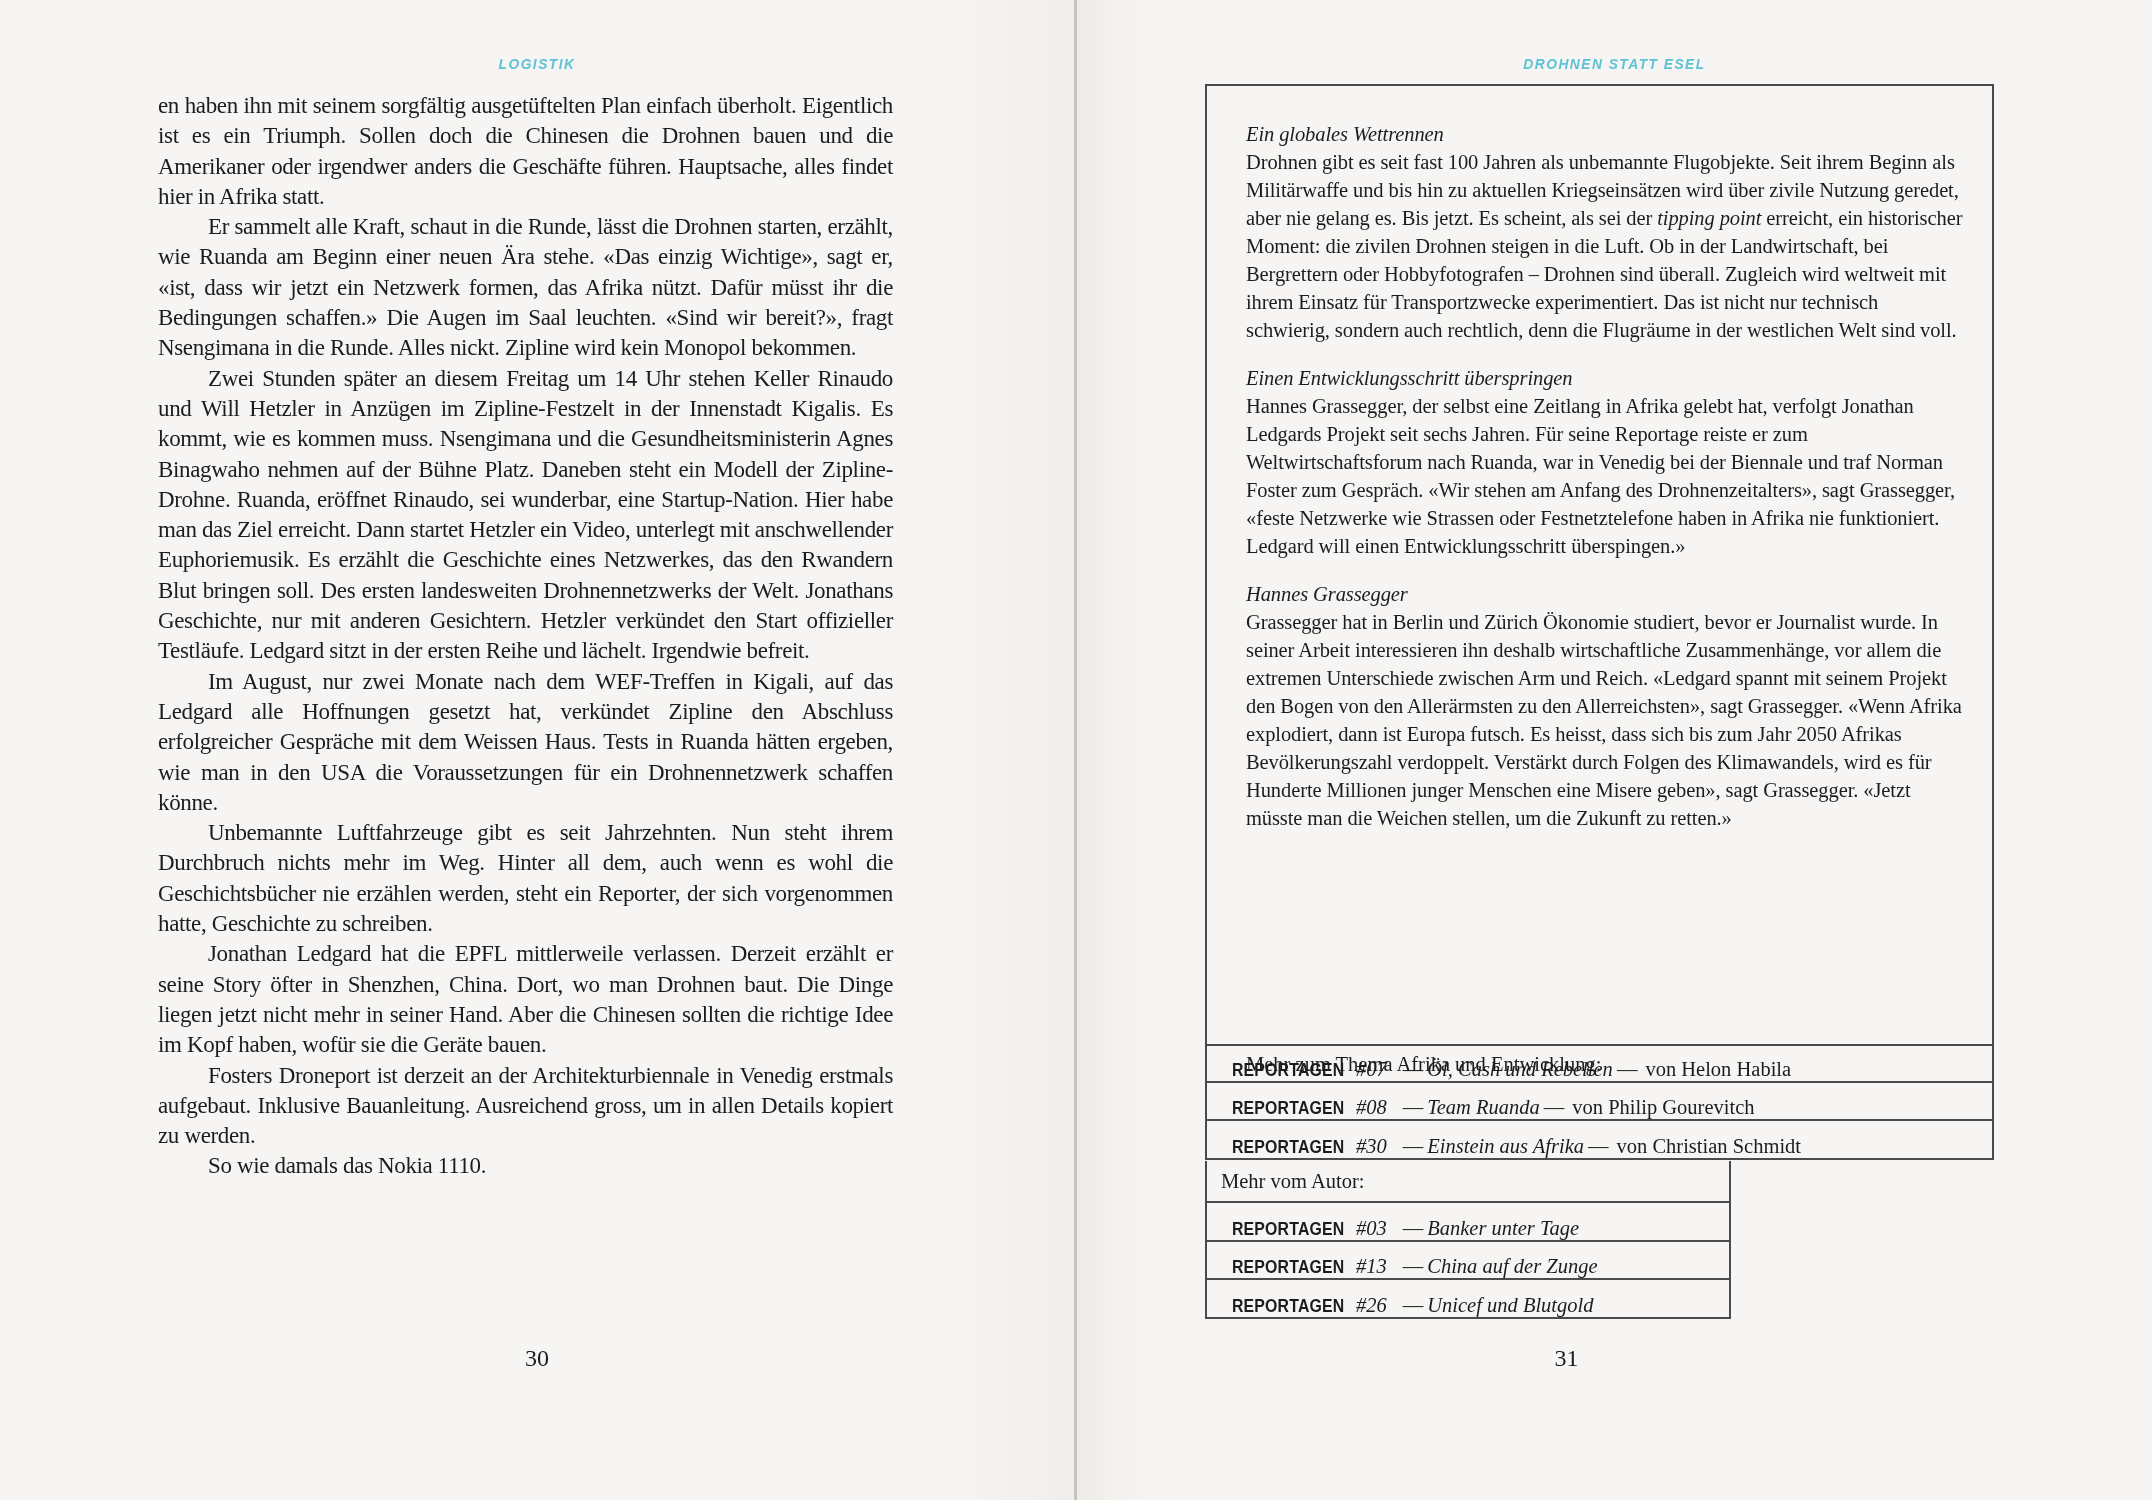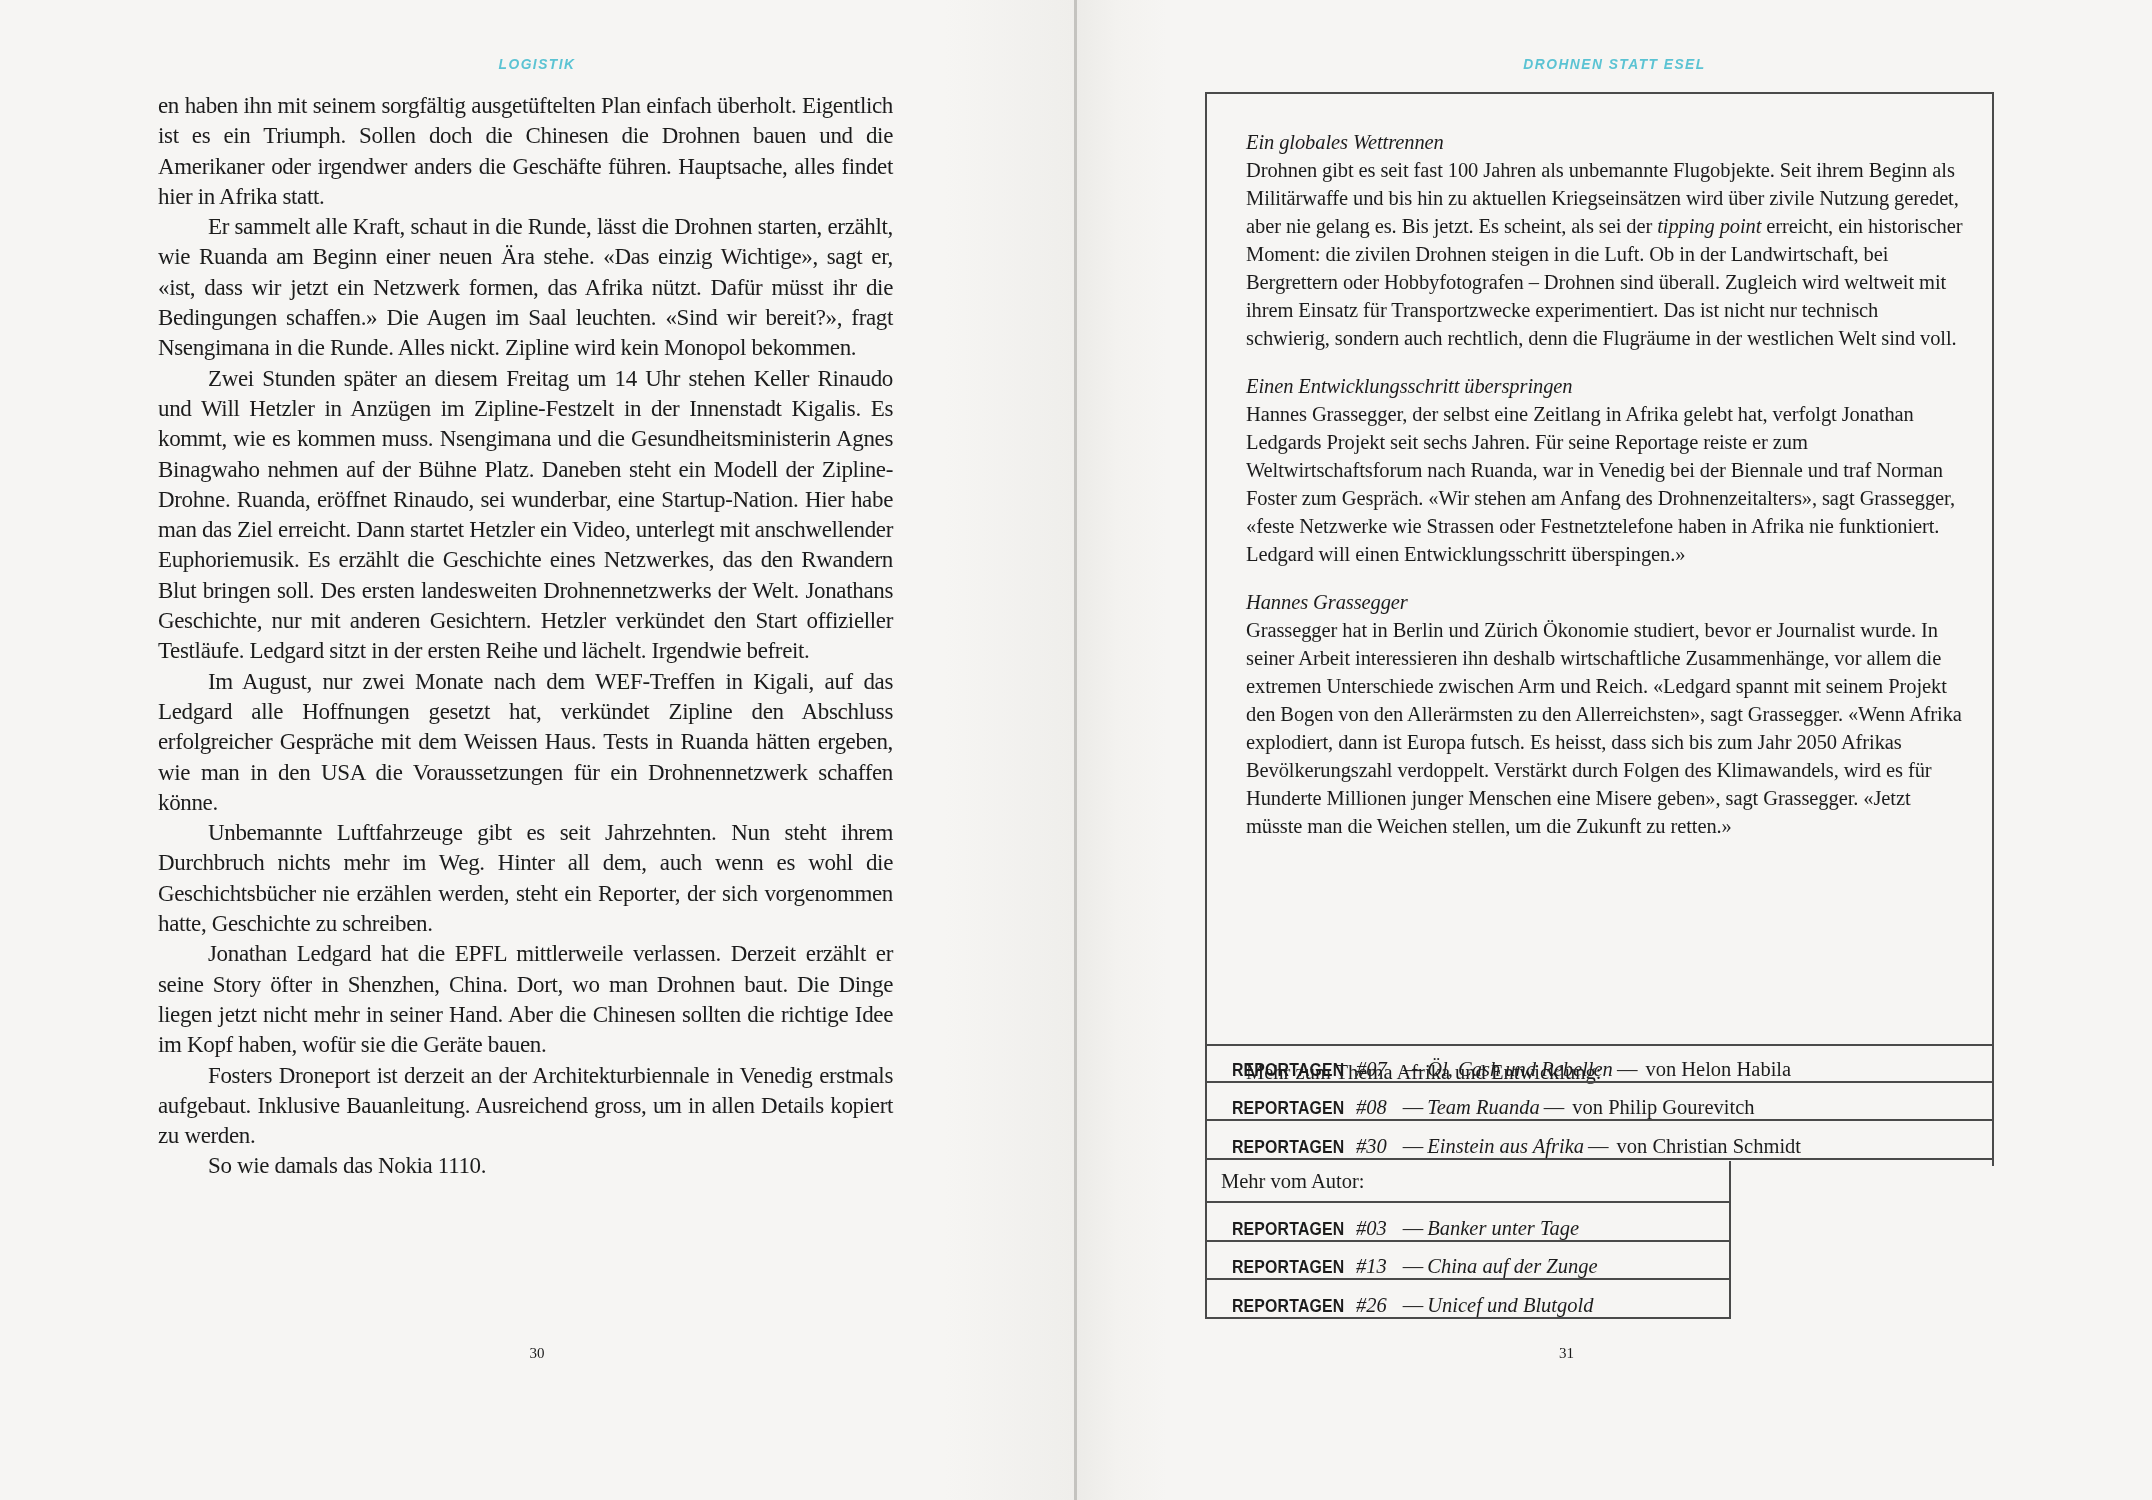--- a/index.html
+++ b/index.html
@@ -25,24 +25,24 @@
   .rh-right { left: 0; width: 1075px; }
 
   .body-text {
     position: absolute; left: 158px; top: 91px; width: 735px;
     font-size: 23px; line-height: 30.3px; text-align: justify;
     letter-spacing: -0.35px;
   }
   .body-text p { margin: 0; text-indent: 50px; }
   .body-text p.first { text-indent: 0; }
 
-  .folio { position: absolute; top: 1345px; font-size: 15px; width: 100%; text-align: center; }
+  .folio { position: absolute; top: 1345px; font-size: 24px; width: 100%; text-align: center; }
 
   .infobox {
-    position: absolute; left: 128px; top: 92px; width: 789px; height: 1074px;
+    position: absolute; left: 128px; top: 84px; width: 789px; height: 1074px;
     border: 2px solid #4a4a4a; border-bottom: none; box-sizing: border-box;
   }
   .box-text {
     position: absolute; left: 39px; top: 34px; width: 720px;
     font-size: 20.5px; line-height: 28px; letter-spacing: -0.1px;
   }
   .box-text .sect { margin: 0 0 20px 0; }
   .box-text .sect-title { font-style: italic; display: block; }
   .box-text .sect-body { display: block; }
   .box-text em { font-style: italic; }

